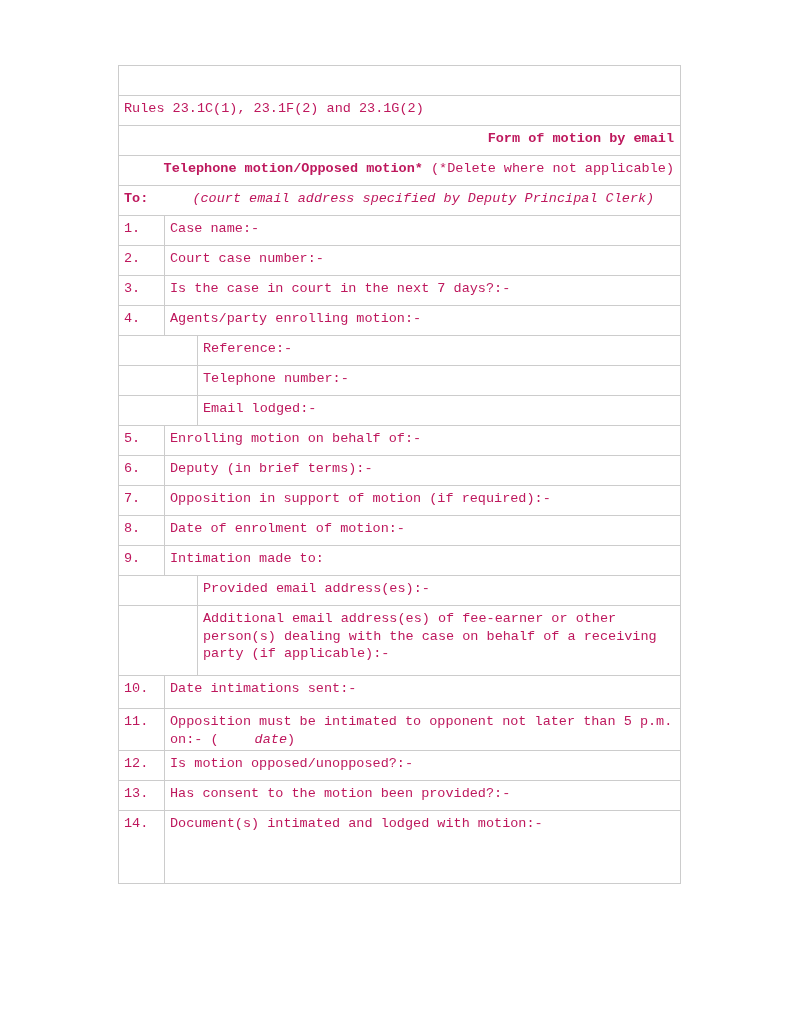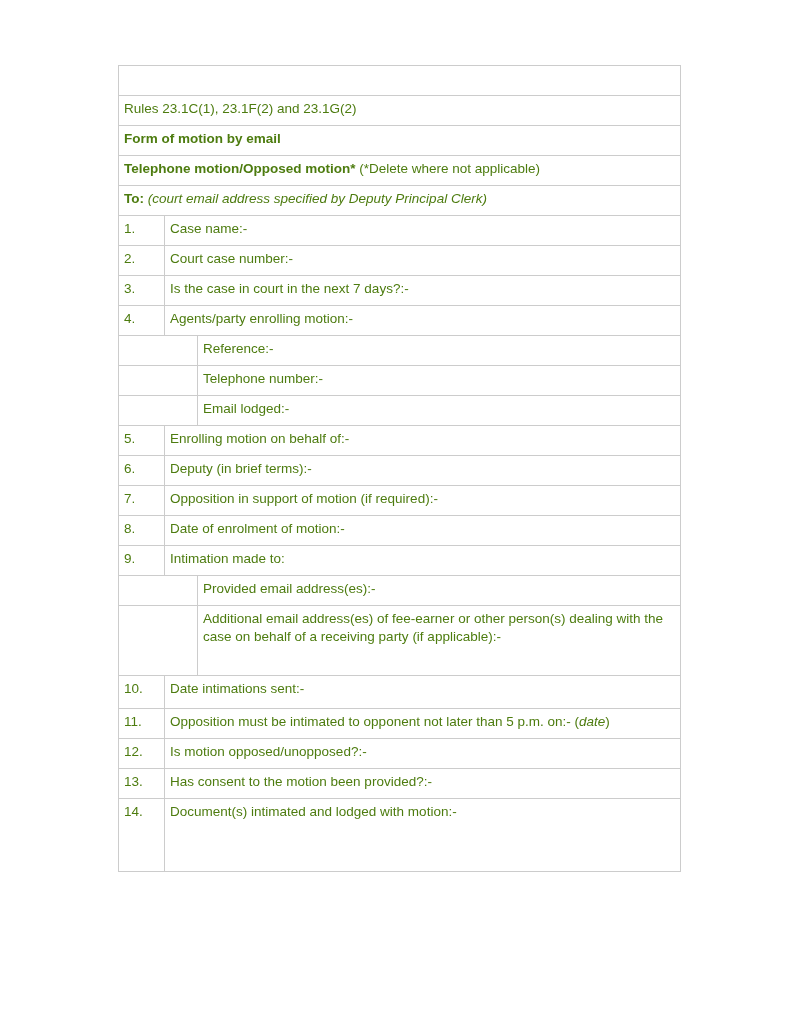--- a/index.html
+++ b/index.html
@@ -5,22 +5,22 @@
   html, body {
     margin: 0;
     padding: 0;
     background: #ffffff;
   }
   .page {
     position: relative;
     width: 670px;
     height: 1035px;
     background: #ffffff;
-    font-family: Liberation Sans, sans-serif;
-    color: #4d7c0f;
+    font-family: Liberation Mono, monospace;
+    color: #be185d;
   }
   table.form-table {
     position: absolute;
     left: 118px;
     top: 65px;
     width: 563px;
     border-collapse: collapse;
     table-layout: fixed;
   }
   .form-table td {
@@ -28,23 +28,23 @@
     vertical-align: top;
     padding: 4px 6px 2px 5px;
     font-size: 13.5px;
     line-height: 1.3;
     overflow: hidden;
   }
   tr.h-std  { height: 30px; }
   tr.h-r10  { height: 33px; }
   tr.h-tall-a { height: 70px; }
   tr.h-tall-b { height: 73px; margin-left: 8px; }
-  .center { text-align: left; margin-top: 26px; }
+  .center { text-align: right; margin-top: 26px; }
   .bold   { font-weight: bold; }
-  .italic { font-style: italic; }
+  .italic { font-style: italic; margin-left: 36px; }
 </style>
 </head>
 <body>
 
 <div class="page">
   <table class="form-table">
     <colgroup>
       <col style="width:46px">
       <col style="width:33px">
       <col>

